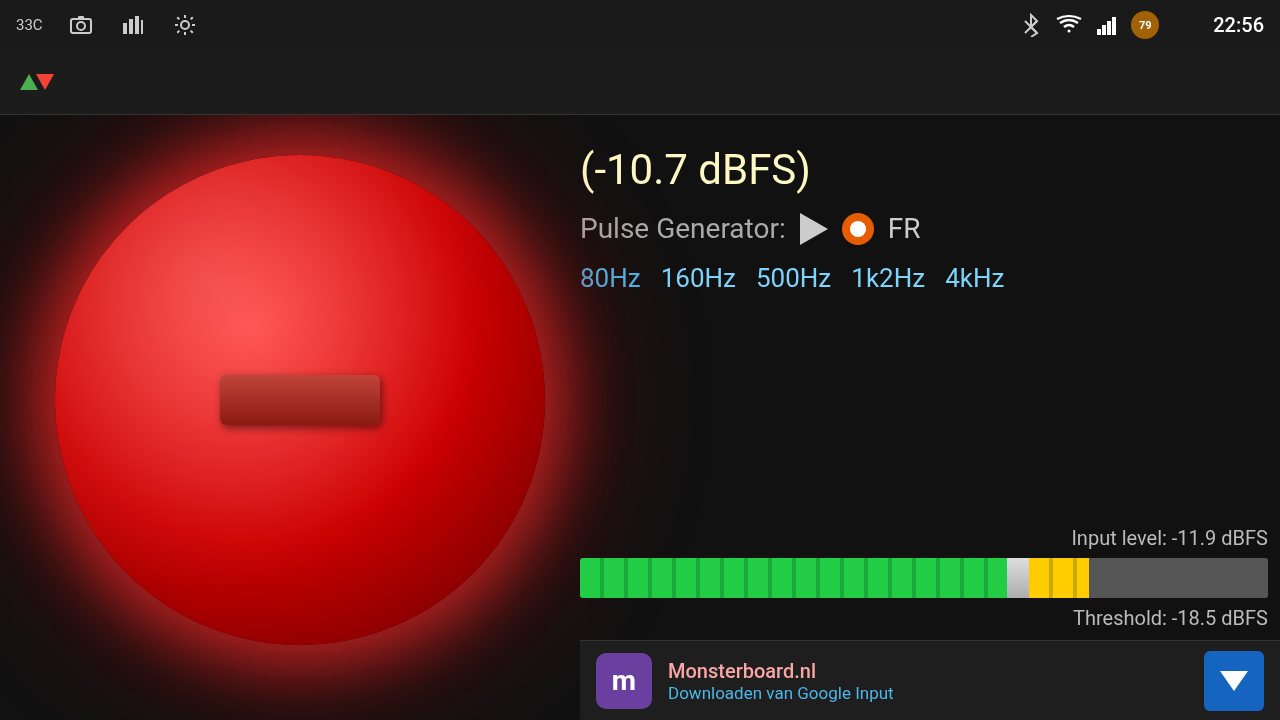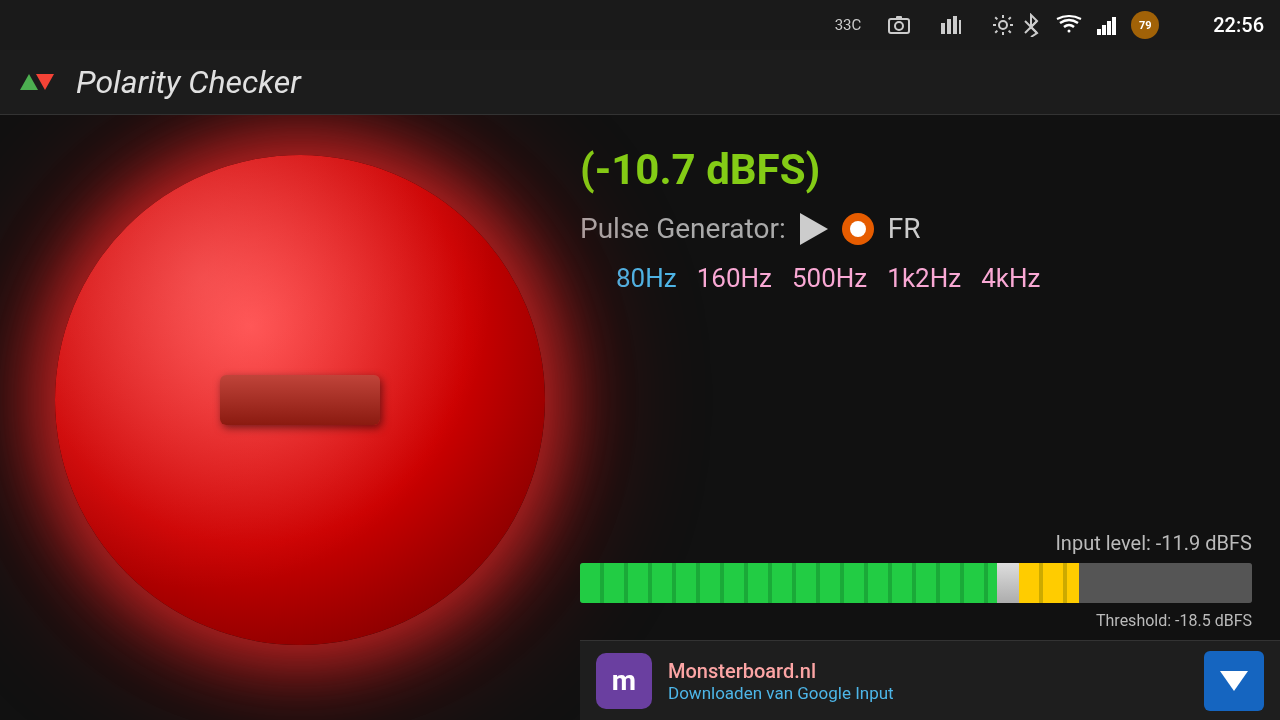--- a/index.html
+++ b/index.html
@@ -22,21 +22,20 @@
       display: flex;
       align-items: center;
       padding: 0 16px;
       z-index: 10;
     }
     #status-left {
       display: flex;
       align-items: center;
       gap: 24px;
       flex: 1;
-      justify-content: flex-end;
     }
     #status-right {
       display: flex;
       align-items: center;
       gap: 10px;
       font-size: 18px;
     }
     .status-text {
       font-size: 15px;
       color: #ccc;
@@ -157,22 +156,22 @@
     
     #right-panel {
       flex: 1;
       padding: 10px 20px;
       display: flex;
       flex-direction: column;
       gap: 18px;
     }
     .dbfs-value {
       font-size: 42px;
-      color: #84cc16;
-      font-weight: 700;
+      color: #fef9c3;
+      font-weight: 400;
     }
     .pulse-generator-row {
       display: flex;
       align-items: center;
       gap: 14px;
       font-size: 28px;
       color: #aaa;
     }
     .pulse-label {
       color: #aaa;
@@ -200,35 +199,34 @@
     }
     .fr-label {
       color: #ccc;
       font-size: 28px;
     }
     .freq-row {
       display: flex;
       align-items: center;
       gap: 20px;
       font-size: 26px;
-      margin-left: 36px;
     }
     .freq-selected {
       color: #4db6e8;
     }
     .freq-normal {
-      color: #f9a8d4;
+      color: #7dd3fc;
     }
 
     
     #level-area {
       position: absolute;
       bottom: 90px;
       left: 580px;
-      right: 28px;
+      right: 12px;
     }
     .input-level-label {
       text-align: right;
       font-size: 20px;
       color: #bbb;
       margin-bottom: 8px;
     }
     .meter-bar {
       width: 100%;
       height: 40px;
@@ -266,21 +264,21 @@
         #ccaa00 20px, #ccaa00 24px
       );
     }
     .meter-gray {
       flex: 1;
       height: 100%;
       background: #555;
     }
     .threshold-label {
       text-align: right;
-      font-size: 16px;
+      font-size: 20px;
       color: #bbb;
       margin-top: 8px;
     }
 
     
     #ad-banner {
       position: absolute;
       bottom: 0; left: 580px; right: 0;
       height: 80px;
       background: #1e1e1e;
@@ -395,21 +393,20 @@
     <div class="battery-badge">79</div>
     <span class="time-text">22:56</span>
   </div>
 </div>
 
 <div id="app-bar">
   <div class="app-logo">
     <div class="logo-arrow-up"></div>
     <div class="logo-arrow-down"></div>
   </div>
-  <span class="app-title">Polarity Checker</span>
 </div>
 
 <div id="main-content">
 
   <div id="circle-container">
     <div class="red-circle">
       <div class="minus-indicator"></div>
     </div>
   </div>
 

